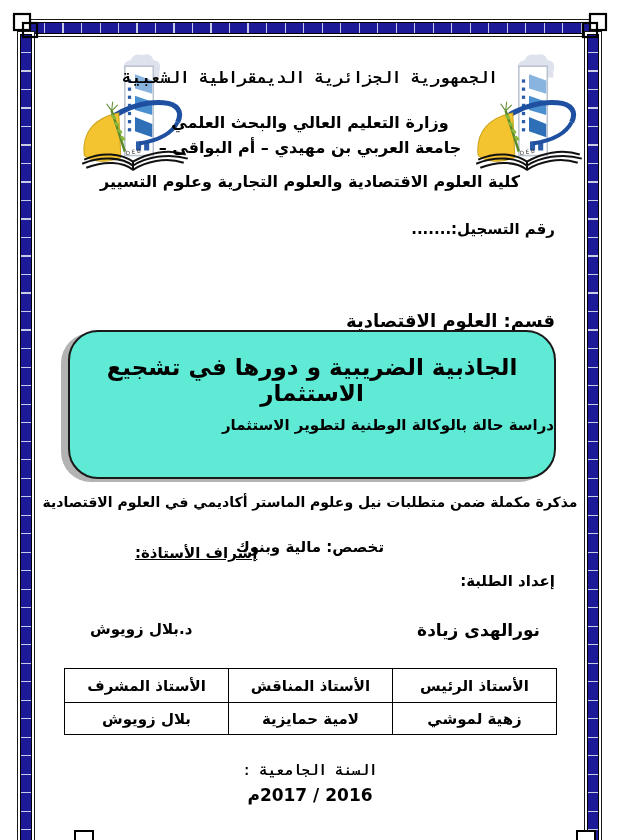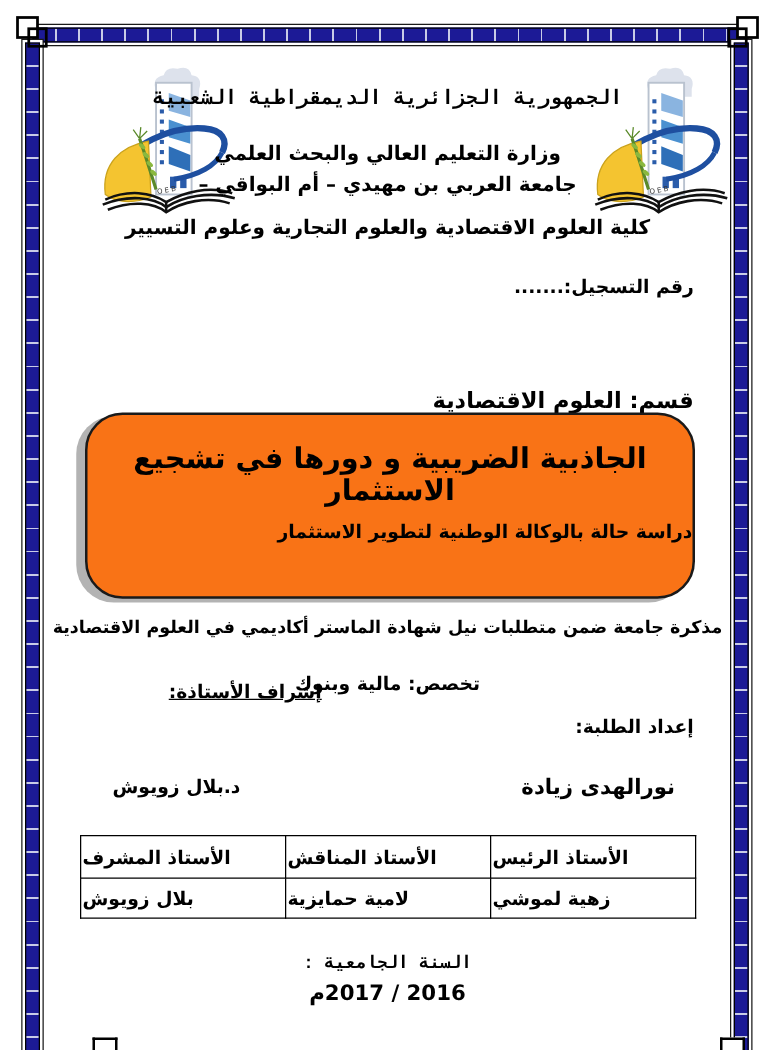--- a/index.html
+++ b/index.html
@@ -29,39 +29,39 @@
     border:2px solid #000; border-bottom:none;
   }
   
   .t { position:absolute; font-weight:bold; white-space:nowrap; }
   .center { left:33px; width:554px; text-align:center; }
   .hdr { font-size:16px; letter-spacing:0.2px; }
   .right-al { right:65px; text-align:left; }
   
   .title-box {
     position:absolute; left:68px; top:330px; width:484px; height:145px;
-    background:#f97316; border:2px solid #1a1a1a; border-radius:30px;
+    background:#5eead4; border:2px solid #1a1a1a; border-radius:30px;
     box-shadow:-7px 3px 0 #b3b3b3;
   }
   .title-box .main {
     position:absolute; top:22px; left:0; width:100%; text-align:center;
     font-size:23px; font-weight:bold;
   }
   .title-box .sub {
     position:absolute; top:84px; left:0; width:100%; text-align:right;
     font-size:15px; font-weight:bold;
   }
   .underline { text-decoration:underline; }
   
   .jury {
     position:absolute; left:64px; top:668px; width:493px;
     border-collapse:collapse; direction:rtl;
   }
   .jury td {
-    border:1.5px solid #000; text-align:left; vertical-align:middle;
+    border:1.5px solid #000; text-align:center; vertical-align:middle;
     font-size:15px; width:33.33%;
   }
   .jury tr.hd td { height:31px; font-weight:bold; }
   .jury tr.vl td { height:29px; font-weight:bold; }
   .logo { position:absolute; width:126px; height:132px; }
 </style>
 </head>
 <body>
 
 <div class="page">
@@ -163,21 +163,21 @@
   <div class="t center hdr" style="top:138px;">جامعة العربي بن مهيدي – أم البواقي –</div>
 
   <div class="t right-al" style="top:220px; font-size:15px;">رقم التسجيل:.......</div>
   <div class="t right-al" style="top:266px; font-size:18px;margin-top:44px;">قسم: العلوم الاقتصادية</div>
 
   <div class="title-box">
     <div class="main">الجاذبية الضريبية و دورها في تشجيع الاستثمار</div>
     <div class="sub">دراسة حالة بالوكالة الوطنية لتطوير الاستثمار</div>
   </div>
 
-  <div class="t center" style="top:494px; font-size:14px;">مذكرة جامعة ضمن متطلبات نيل شهادة الماستر أكاديمي في العلوم الاقتصادية</div>
+  <div class="t center" style="top:494px; font-size:14px;">مذكرة مكملة ضمن متطلبات نيل وعلوم الماستر أكاديمي في العلوم الاقتصادية</div>
   <div class="t center" style="top:538px; font-size:15px;">تخصص: مالية وبنوك</div>
 
   <div class="t right-al" style="top:572px; font-size:15px;">إعداد الطلبة:</div>
   <div class="t underline" style="top:544px; left:135px; font-size:15px;">إشراف الأستاذة:</div>
   <div class="t" style="top:620px; right:80px; font-size:17px;">نورالهدى زيادة</div>
   <div class="t" style="top:620px; left:90px; font-size:15px;">د.بلال زويوش</div>
 
   <table class="jury">
     <tbody>
         <tr class="hd">

